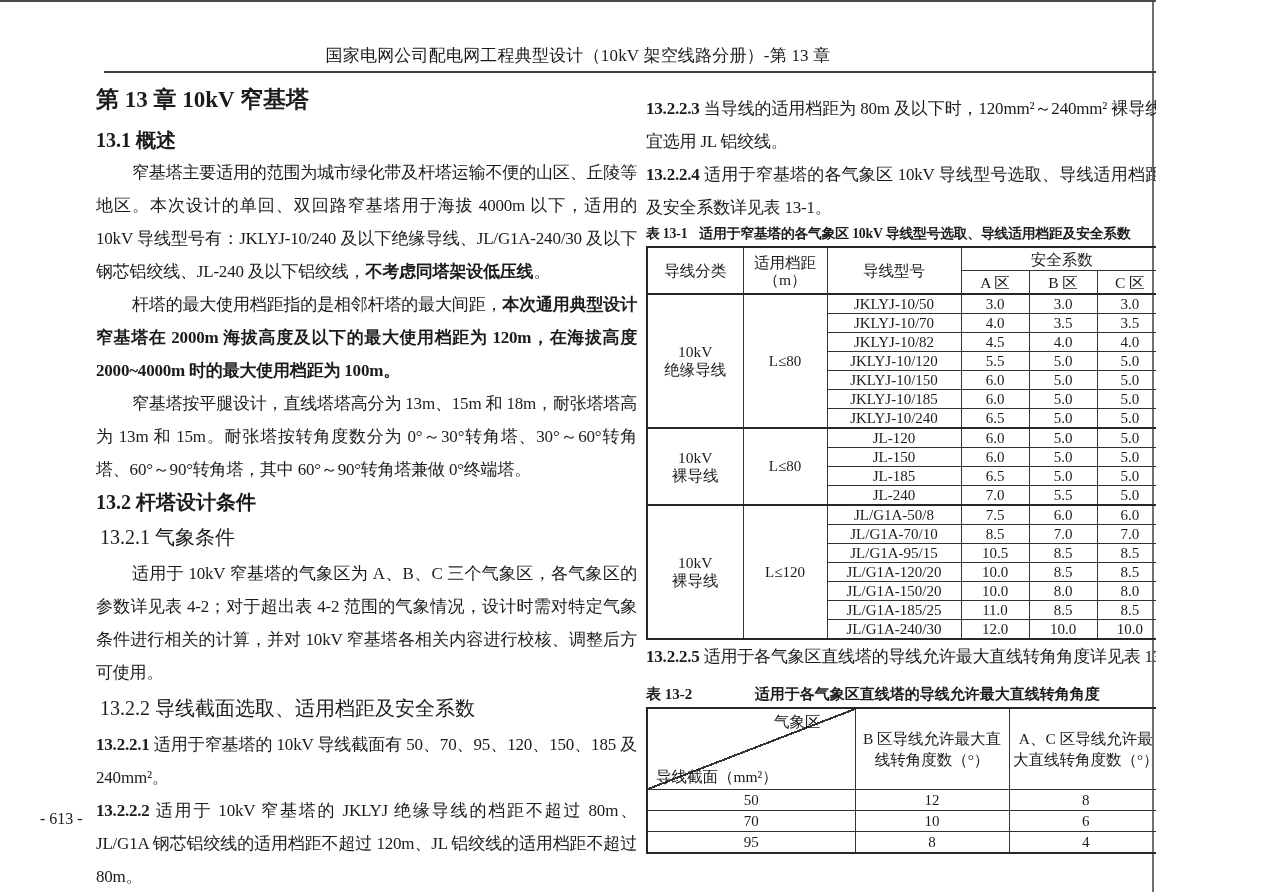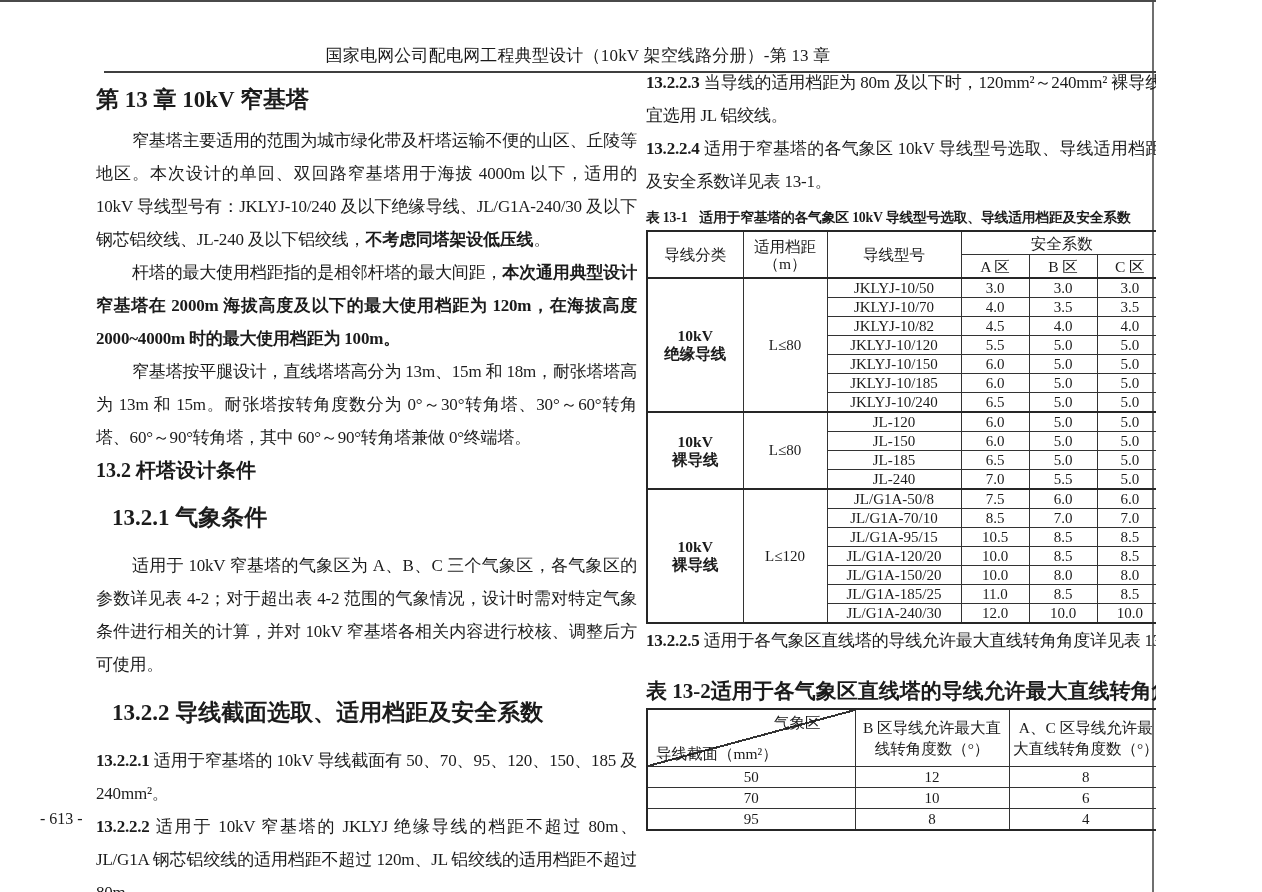--- a/index.html
+++ b/index.html
@@ -8,62 +8,63 @@
     font-family:"Liberation Serif","DejaVu Serif",serif;color:#1b1b1b;
     border-top:2px solid #4a4a4a;box-sizing:border-box;
   }
   .right-edge{position:absolute;top:0;right:2px;width:2px;height:892px;background:#6f6f6f;}
   .running-head{position:absolute;top:42px;left:0;width:100%;text-align:center;font-size:17px;letter-spacing:0.2px;}
   .head-rule{position:absolute;top:69px;left:104px;width:1054px;height:2px;background:#3f3f3f;}
   .footer{position:absolute;top:808px;left:0;width:100%;text-align:left;font-size:16px;margin-left:40px;}
 
   .col{position:absolute;top:82px;}
   .col-left{left:96px;width:541px;}
-  .col-right{left:646px;width:516px;top:64px;}
+  .col-right{left:646px;width:516px;top:90px;}
 
   .chap-title{font-size:23px;font-weight:700;text-align:left;line-height:32px;margin:0 0 8px 0;}
   .h1{font-size:20px;font-weight:700;line-height:32px;margin:0;}
-  .h2{font-size:23px;font-weight:700;line-height:31px;margin:16px;}
+  .h2{font-size:20px;font-weight:400;line-height:31px;margin:4px;}
   p.body{font-size:17px;line-height:33px;text-align:justify;margin:0;letter-spacing:-0.2px;}
   .ind{text-indent:36px;}
   .bd{font-weight:700;}
 
-  .caption{display:flex;align-items:baseline;font-weight:700;margin-top:11px;white-space:nowrap;}
+  .caption{display:flex;align-items:baseline;font-weight:700;margin-top:1px;white-space:nowrap;}
   .cap1{font-size:13.8px;letter-spacing:-0.2px;}
   .cap1 .cap-label{margin-right:12px;}
-  .cap2{font-size:21px;margin-top:20px;}
+  .cap2{font-size:15px;margin-top:12px;}
   .cap2 .cap-title2{flex:1;text-align:center;}
 
   table{border-collapse:collapse;table-layout:fixed;width:516px;margin-top:3px;}
   table{border:2px solid #262626;}
   td{border:1px solid #333;text-align:center;vertical-align:middle;padding:0 2px;
      font-size:15px;line-height:17px;height:18px;overflow:hidden;}
   .t1 thead td{height:22px;font-size:15.5px;}
-  .t1 td.cat{font-size:15.5px;line-height:18px;font-weight:bold;}
+  .t1 td.cat{font-size:15.5px;line-height:18px;}
   .gs td{border-top:2px solid #262626;}
 
   .t2 thead td{height:48px;font-size:15.5px;line-height:21px;}
   .t2 tbody td{height:20px;}
-  td.diag{position:relative;padding:4px;
+  td.diag{position:relative;padding:16px;
     background:linear-gradient(to bottom right,transparent calc(50% - 1px),#333 calc(50% - 1px),#333 calc(50% + 1px),transparent calc(50% + 1px));}
   .diag-top{position:absolute;top:2px;right:34px;}
   .diag-bottom{position:absolute;bottom:2px;left:8px;}
 
   .p5{margin-top:10px;font-size:16px;letter-spacing:-0.6px;white-space:nowrap;overflow:hidden;}
 </style>
 </head>
 <body>
 
 <div class="page">
   <div class="right-edge"></div>
   <div class="running-head">国家电网公司配电网工程典型设计（10kV 架空线路分册）-第 13 章</div>
   <div class="head-rule"></div>
 
   <div class="col col-left">
     <div class="chap-title">第 13 章  10kV 窄基塔</div>
+    <div class="h1">13.1 概述</div>
     <p class="body ind"><span>窄基塔主要适用的范围为城市绿化带及杆塔运输不便的山区、丘陵等地区。本次设计的单回、双回路窄基塔用于海拔 4000m 以下，适用的 10kV 导线型号有：JKLYJ-10/240 及以下绝缘导线、JL/G1A-240/30 及以下钢芯铝绞线、JL-240 及以下铝绞线，</span><span class="bd">不考虑同塔架设低压线</span><span>。</span></p>
     <p class="body ind"><span>杆塔的最大使用档距指的是相邻杆塔的最大间距，</span><span class="bd">本次通用典型设计窄基塔在 2000m 海拔高度及以下的最大使用档距为 120m，在海拔高度 2000~4000m 时的最大使用档距为 100m。</span></p>
     <p class="body ind">窄基塔按平腿设计，直线塔塔高分为 13m、15m 和 18m，耐张塔塔高为 13m 和 15m。耐张塔按转角度数分为 0°～30°转角塔、30°～60°转角塔、60°～90°转角塔，其中 60°～90°转角塔兼做 0°终端塔。</p>
     <div class="h1">13.2 杆塔设计条件</div>
     <div class="h2">13.2.1 气象条件</div>
     <p class="body ind">适用于 10kV 窄基塔的气象区为 A、B、C 三个气象区，各气象区的参数详见表 4-2；对于超出表 4-2 范围的气象情况，设计时需对特定气象条件进行相关的计算，并对 10kV 窄基塔各相关内容进行校核、调整后方可使用。</p>
     <div class="h2">13.2.2 导线截面选取、适用档距及安全系数</div>
     <p class="body"><span class="bd">13.2.2.1</span><span> 适用于窄基塔的 10kV 导线截面有 50、70、95、120、150、185 及 240mm²。</span></p>
     <p class="body"><span class="bd">13.2.2.2</span><span> 适用于 10kV 窄基塔的 JKLYJ 绝缘导线的档距不超过 80m、JL/G1A 钢芯铝绞线的适用档距不超过 120m、JL 铝绞线的适用档距不超过 80m。</span></p>
   </div>

